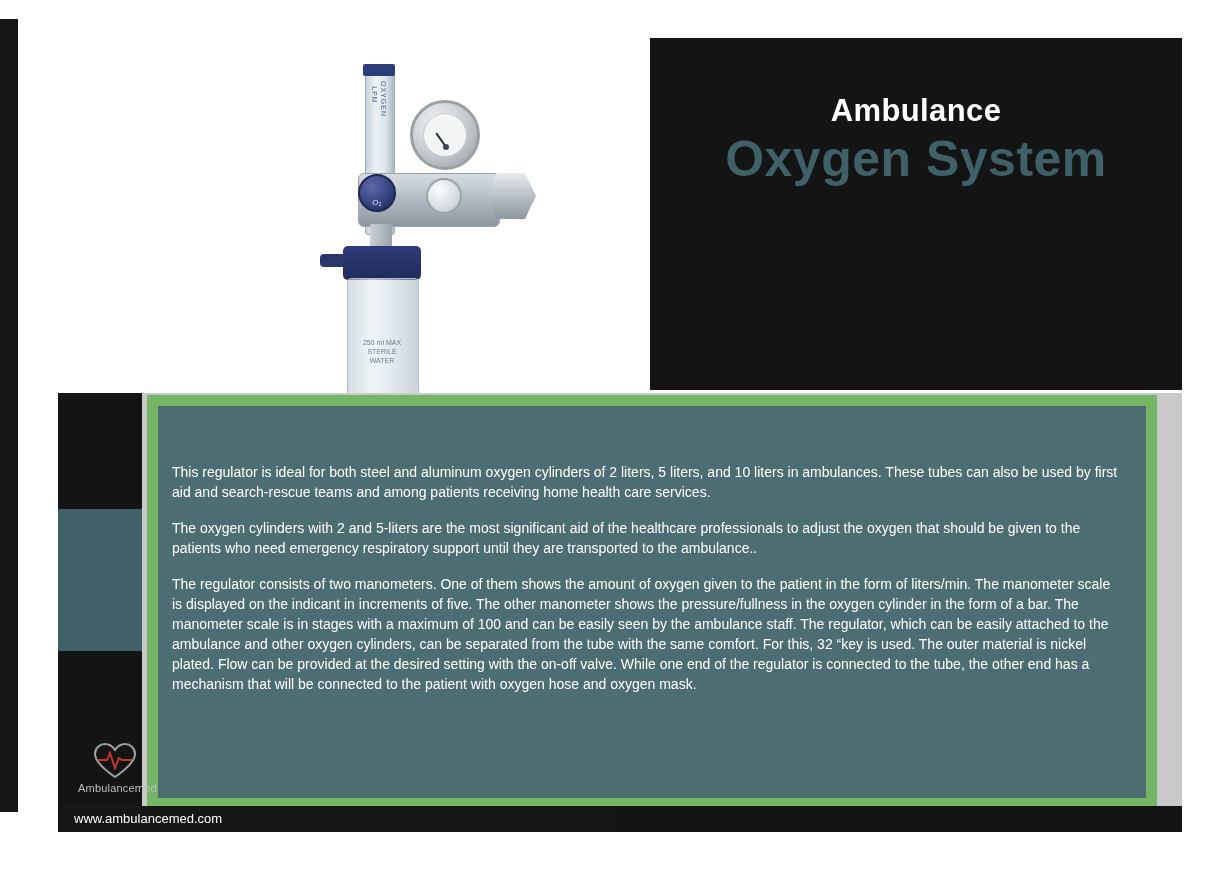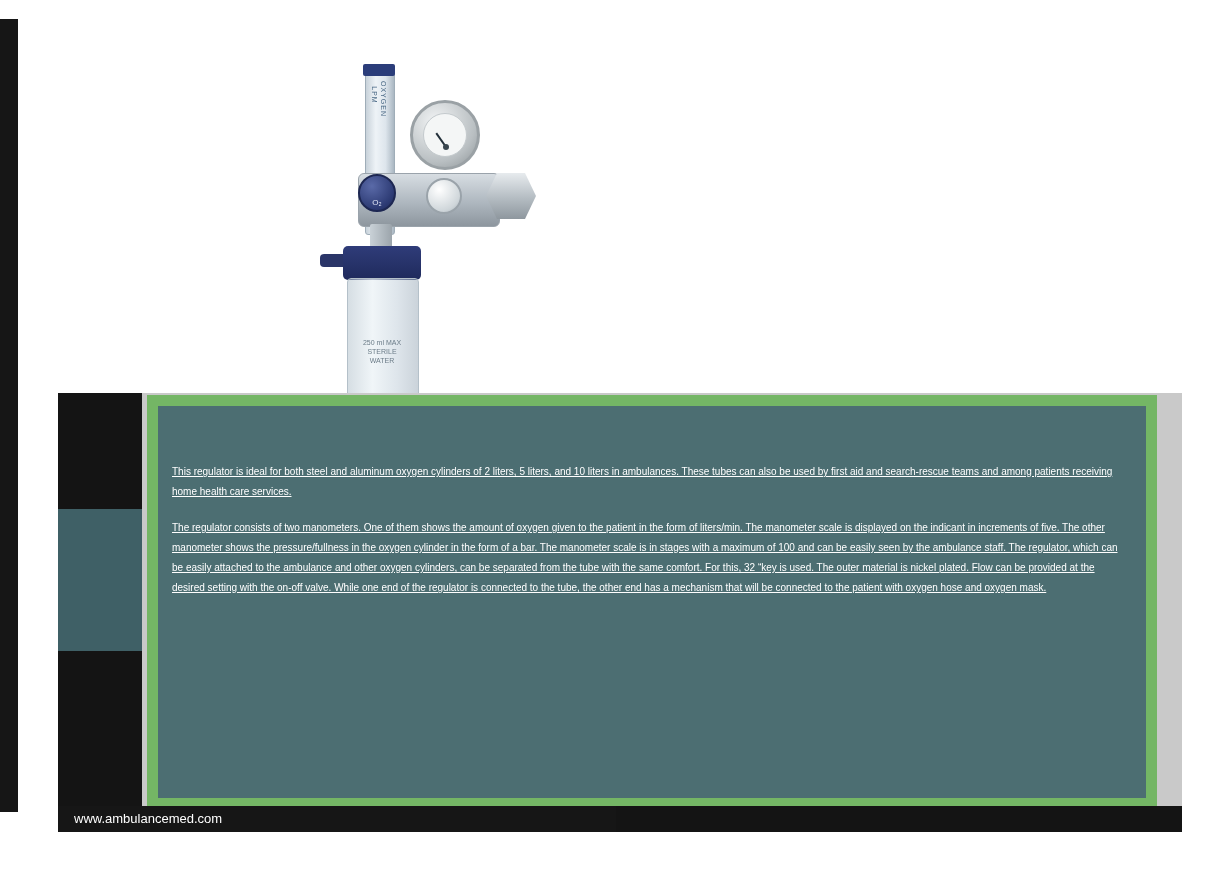--- a/index.html
+++ b/index.html
@@ -270,23 +270,22 @@
     width: 988px;
     height: 392px;
     background: #4c6e72;
   }
   .content-text {
     position: absolute;
     left: 172px;
     top: 462px;
     width: 950px;
     color: #ffffff;
-    font-size: 10px;
+    font-size: 14px;
     line-height: 20px;
-    text-decoration: underline;
   }
   .content-text p {
     margin: 0 0 16px 0;
   }
   .content-text p:last-child { margin-bottom: 16px; }
 
   
   .logo {
     position: absolute;
     left: 78px;
@@ -359,31 +358,45 @@
       <div class="neck"></div>
       <div class="jar-nipple"></div>
       <div class="jar-collar"></div>
       <div class="jar"></div>
       <div class="jar-text">250 ml MAX
 STERILE WATER</div>
 
     </div>
   </div>
 
+  <div class="title-panel">
+    <div class="title-line1">Ambulance</div>
+    <div class="title-line2">Oxygen System</div>
+  </div>
 
   <div class="lower-band"></div>
   <div class="lower-dark-1"></div>
   <div class="lower-dark-2"></div>
   <div class="lower-dark-3"></div>
 
   <div class="content-frame"></div>
   <div class="content-inner"></div>
   <div class="content-text">
     <p>This regulator is ideal for both steel and aluminum oxygen cylinders of 2 liters, 5 liters, and 10 liters in ambulances. These tubes can also be used by first aid and search-rescue teams and among patients receiving home health care services.</p>
+    <p>The oxygen cylinders with 2 and 5-liters are the most significant aid of the healthcare professionals to adjust the oxygen that should be given to the patients who need emergency respiratory support until they are transported to the ambulance..</p>
     <p>The regulator consists of two manometers. One of them shows the amount of oxygen given to the patient in the form of liters/min. The manometer scale is displayed on the indicant in increments of five. The other manometer shows the pressure/fullness in the oxygen cylinder in the form of a bar. The manometer scale is in stages with a maximum of 100 and can be easily seen by the ambulance staff.  The regulator, which can be easily attached to the ambulance and other oxygen cylinders, can be separated from the tube with the same comfort.  For this, 32 “key is used. The outer material is nickel plated. Flow can be provided at the desired setting with the on-off valve. While one end of the regulator is connected to the tube, the other end has a mechanism that will be connected to the patient with oxygen hose and oxygen mask.</p>
   </div>
 
+  <div class="logo">
+    <div class="logo-mark">
+      <svg width="46" height="38" viewBox="0 0 46 38" xmlns="http://www.w3.org/2000/svg">
+        <path d="M23 35 C10 26 3 19 3 12 C3 6 8 2 13 2 C17 2 21 5 23 8 C25 5 29 2 33 2 C38 2 43 6 43 12 C43 19 36 26 23 35 Z" fill="none" stroke="#9aa1a5" stroke-width="2"></path>
+        <path d="M6 18 L15 18 L18 11 L23 26 L27 16 L30 18 L40 18" fill="none" stroke="#c0392b" stroke-width="2"></path>
+      </svg>
+    </div>
+    <div class="logo-text">Ambulancemed</div>
+  </div>
 
   <div class="footer-bar"></div>
   <div class="footer-bar-2"></div>
   <div class="footer-text">www.ambulancemed.com</div>
 
 </div>
 
 </body></html>

